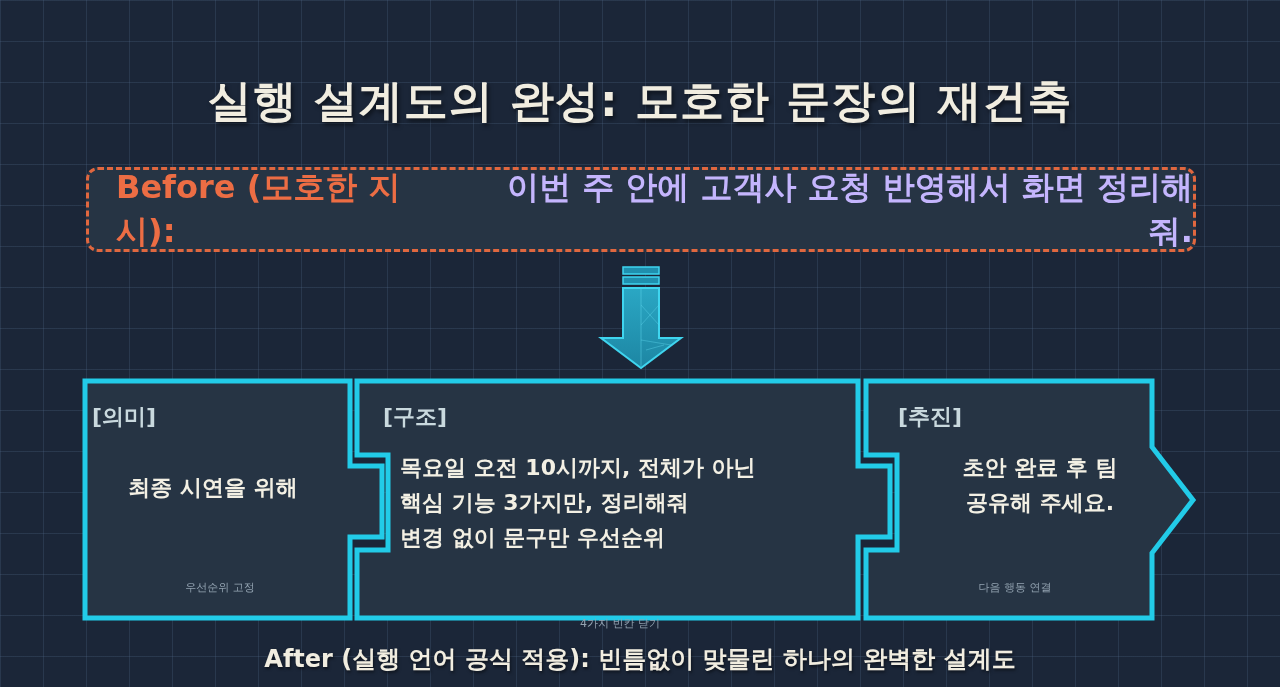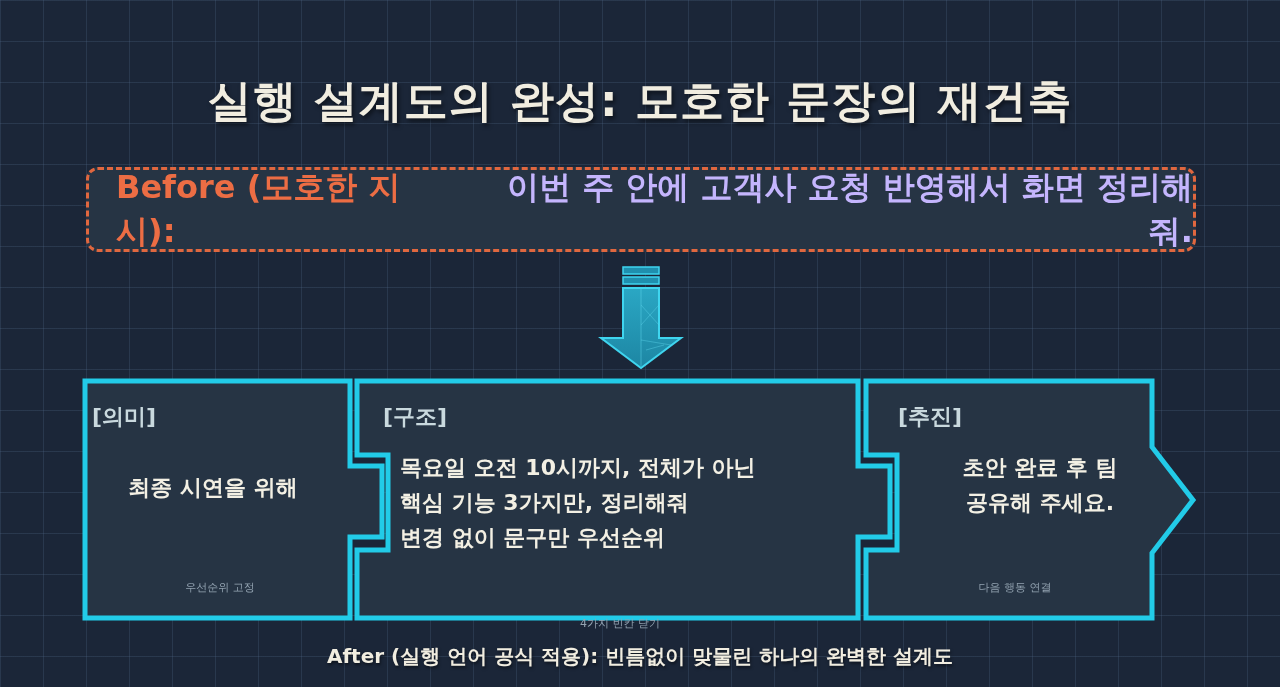--- a/index.html
+++ b/index.html
@@ -36,21 +36,21 @@
     }
     .body-text {
       position: absolute; font-size: 22px; font-weight: bold; color: #f3f0e4;
       line-height: 35px;
     }
     .foot {
       position: absolute; font-size: 11px; color: #93a3b1; text-align: center;
     }
     .after {
       position: absolute; left: 0; top: 643px; width: 1280px; text-align: center;
-      font-size: 20px; font-weight: bold; color: #f1ede0;
+      font-size: 24px; font-weight: bold; color: #f1ede0;
       text-shadow: 1px 2px 3px rgba(0,0,0,0.5);
     }
   </style>
 </head>
 <body>
 
 <div class="title">실행 설계도의 완성: 모호한 문장의 재건축</div>
 
 <div class="before-box">
   <span class="before-label">Before (모호한 지시):</span>

